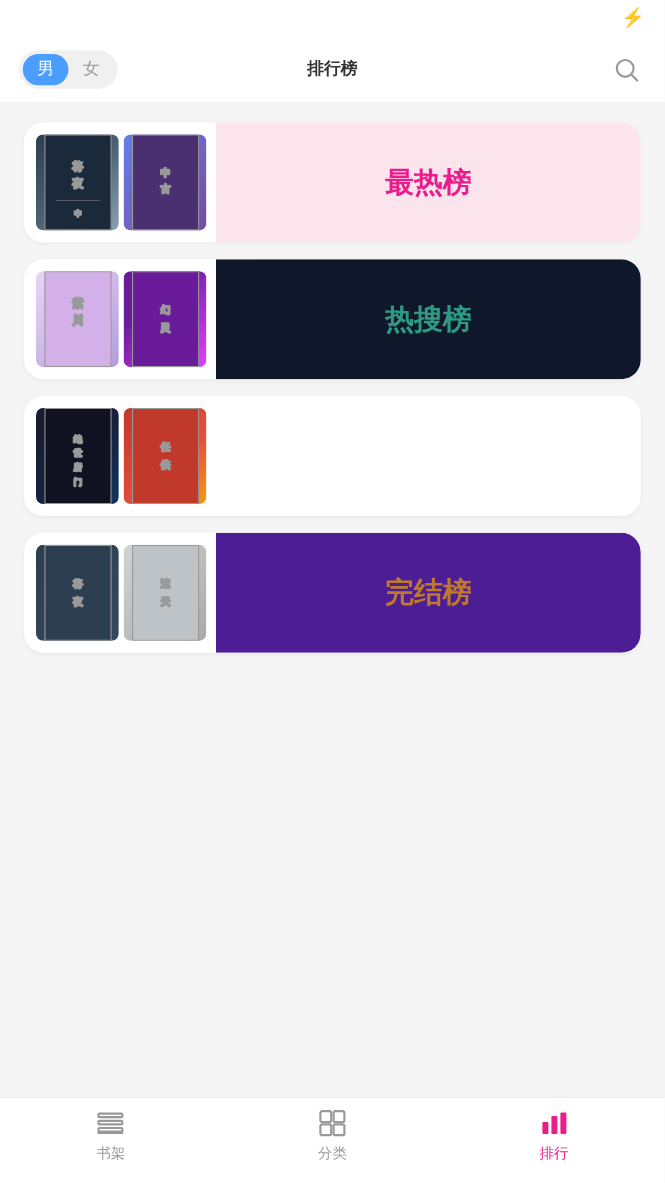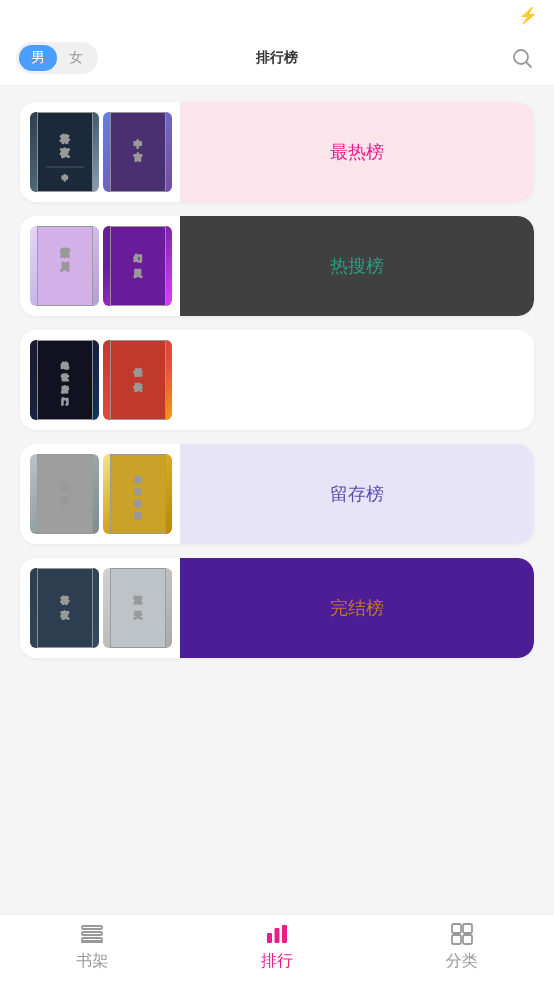--- a/index.html
+++ b/index.html
@@ -149,29 +149,29 @@
     .rank-label-area {
       flex: 1;
       display: flex;
       align-items: center;
       justify-content: center;
       height: 100%;
       border-radius: 0 16px 16px 0;
     }
 
     .rank-label {
-      font-size: 18px;
-      font-weight: 400;
+      font-size: 24px;
+      font-weight: 700;
     }
 
     
     .card-hot .rank-label-area { background: #fce4ec; }
     .card-hot .rank-label { color: #e91e8c; }
 
-    .card-search .rank-label-area { background: #404040; }
+    .card-search .rank-label-area { background: #0f172a; }
     .card-search .rank-label { color: #2d9b83; }
 
     .card-potential .rank-label-area { background: #fce8d8; }
     .card-potential .rank-label { color: #d4622a; }
 
     .card-retention .rank-label-area { background: #e8e4f8; }
     .card-retention .rank-label { color: #5c4db1; }
 
     .card-completed .rank-label-area { background: #4c1d95; }
     .card-completed .rank-label { color: #c0792a; }
@@ -198,21 +198,21 @@
 
     .nav-icon {
       width: 26px;
       height: 26px;
       display: flex;
       align-items: center;
       justify-content: center;
     }
 
     .nav-label {
-      font-size: 16px;
+      font-size: 12px;
       color: #999;
     }
 
     .nav-item.active .nav-label {
       color: #e91e8c;
     }
 
     .nav-item.active svg {
       fill: #e91e8c;
       stroke: #e91e8c;
@@ -327,47 +327,20 @@
           <svg width="56" height="80" viewBox="0 0 56 80">
             <rect width="56" height="80" fill="#c0392b"></rect>
             <text x="28" y="35" font-size="8" fill="#ffe0cc" text-anchor="middle" font-family="sans-serif">任</text>
             <text x="28" y="50" font-size="8" fill="#ffe0cc" text-anchor="middle" font-family="sans-serif">侠</text>
           </svg>
         </div>
       </div>
     </div>
   </div>
 
-  <div class="rank-card card-retention">
-    <div class="book-covers">
-      <div class="book-cover">
-        <div class="book-cover-img cover-4a">
-          <svg width="56" height="80" viewBox="0 0 56 80">
-            <rect width="56" height="80" fill="#9e9e9e"></rect>
-            <text x="28" y="35" font-size="8" fill="#f5f5f5" text-anchor="middle" font-family="sans-serif">遮</text>
-            <text x="28" y="50" font-size="8" fill="#f5f5f5" text-anchor="middle" font-family="sans-serif">天</text>
-          </svg>
-        </div>
-      </div>
-      <div class="book-cover">
-        <div class="book-cover-img cover-4b">
-          <svg width="56" height="80" viewBox="0 0 56 80">
-            <rect width="56" height="80" fill="#c9a227"></rect>
-            <text x="28" y="28" font-size="7" fill="#fff" text-anchor="middle" font-family="sans-serif">麻</text>
-            <text x="28" y="40" font-size="7" fill="#fff" text-anchor="middle" font-family="sans-serif">衣</text>
-            <text x="28" y="52" font-size="7" fill="#fff" text-anchor="middle" font-family="sans-serif">神</text>
-            <text x="28" y="64" font-size="7" fill="#fff" text-anchor="middle" font-family="sans-serif">道</text>
-          </svg>
-        </div>
-      </div>
-    </div>
-    <div class="rank-label-area">
-      <span class="rank-label">留存榜</span>
-    </div>
-  </div>
 
   <div class="rank-card card-completed">
     <div class="book-covers">
       <div class="book-cover">
         <div class="book-cover-img cover-5a">
           <svg width="56" height="80" viewBox="0 0 56 80">
             <rect width="56" height="80" fill="#2c3e50"></rect>
             <text x="28" y="35" font-size="8" fill="#ecf0f1" text-anchor="middle" font-family="sans-serif">将</text>
             <text x="28" y="50" font-size="8" fill="#ecf0f1" text-anchor="middle" font-family="sans-serif">夜</text>
           </svg>
@@ -397,37 +370,37 @@
       <svg width="26" height="26" viewBox="0 0 26 26">
         <rect x="3" y="5" width="20" height="3" rx="1"></rect>
         <rect x="3" y="11" width="20" height="3" rx="1"></rect>
         <rect x="3" y="17" width="20" height="3" rx="1"></rect>
         <line x1="3" y1="21" x2="23" y2="21"></line>
       </svg>
     </div>
     <span class="nav-label">书架</span>
   </div>
 
-  <div class="nav-item active">
-    <div class="nav-icon active-bars">
-      <svg width="26" height="26" viewBox="0 0 26 26" stroke="#e91e8c">
-        <rect x="3" y="12" width="5" height="10" rx="1" fill="#e91e8c" stroke="none"></rect>
-        <rect x="10.5" y="7" width="5" height="15" rx="1" fill="#e91e8c" stroke="none"></rect>
-        <rect x="18" y="4" width="5" height="18" rx="1" fill="#e91e8c" stroke="none"></rect>
-      </svg>
-    </div>
-    <span class="nav-label">排行</span>
-  </div>
-
   <div class="nav-item">
     <div class="nav-icon">
       <svg width="26" height="26" viewBox="0 0 26 26">
         <rect x="3" y="3" width="9" height="9" rx="1.5"></rect>
         <rect x="14" y="3" width="9" height="9" rx="1.5"></rect>
         <rect x="3" y="14" width="9" height="9" rx="1.5"></rect>
         <rect x="14" y="14" width="9" height="9" rx="1.5"></rect>
       </svg>
     </div>
     <span class="nav-label">分类</span>
   </div>
 
+  <div class="nav-item active">
+    <div class="nav-icon active-bars">
+      <svg width="26" height="26" viewBox="0 0 26 26" stroke="#e91e8c">
+        <rect x="3" y="12" width="5" height="10" rx="1" fill="#e91e8c" stroke="none"></rect>
+        <rect x="10.5" y="7" width="5" height="15" rx="1" fill="#e91e8c" stroke="none"></rect>
+        <rect x="18" y="4" width="5" height="18" rx="1" fill="#e91e8c" stroke="none"></rect>
+      </svg>
+    </div>
+    <span class="nav-label">排行</span>
+  </div>
+
 
 </div>
 
 </body></html>

